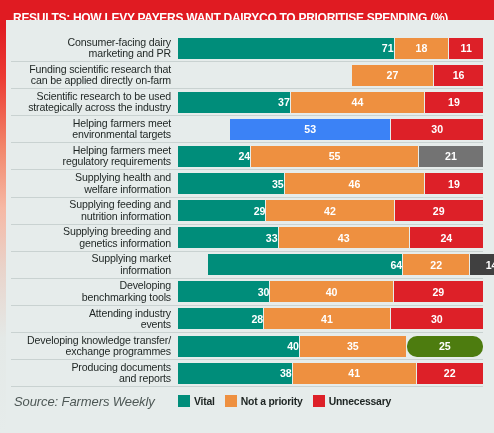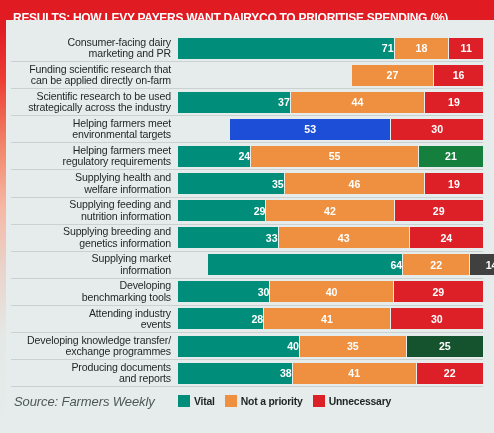--- a/index.html
+++ b/index.html
@@ -213,41 +213,41 @@
         </div>
         <div class="chart-row">
           <div class="row-label">
             <div>Helping farmers meet</div>
             <div>environmental targets</div>
           </div>
           <div class="row-bars">
             <div class="bar-seg seg-vital" style="flex: 0 0 17%; background: #0f766e; margin-top: 35px;">
               <span>17</span>
             </div>
-            <div class="bar-seg seg-notpriority" style="flex: 0 0 53%; background: #1d4ed8;">
+            <div class="bar-seg seg-notpriority" style="flex: 0 0 53%; background: #3b82f6;">
               <span>53</span>
             </div>
             <div class="bar-seg seg-unnecessary" style="flex: 0 0 30%; background: rgb(221, 32, 40);">
               <span>30</span>
             </div>
           </div>
         </div>
         <div class="chart-row">
           <div class="row-label">
             <div>Helping farmers meet</div>
             <div>regulatory requirements</div>
           </div>
           <div class="row-bars">
             <div class="bar-seg seg-vital" style="flex: 0 0 24%; background: rgb(0, 141, 122);">
               <span>24</span>
             </div>
             <div class="bar-seg seg-notpriority" style="flex: 0 0 55%; background: rgb(238, 144, 64);">
               <span>55</span>
             </div>
-            <div class="bar-seg seg-unnecessary" style="flex: 0 0 21%; background: #15803d;">
+            <div class="bar-seg seg-unnecessary" style="flex: 0 0 21%; background: #737373;">
               <span>21</span>
             </div>
           </div>
         </div>
         <div class="chart-row">
           <div class="row-label">
             <div>Supplying health and</div>
             <div>welfare information</div>
           </div>
           <div class="row-bars">
@@ -352,21 +352,21 @@
             <div>Developing knowledge transfer/</div>
             <div>exchange programmes</div>
           </div>
           <div class="row-bars">
             <div class="bar-seg seg-vital" style="flex: 0 0 40%; background: rgb(0, 141, 122);">
               <span>40</span>
             </div>
             <div class="bar-seg seg-notpriority" style="flex: 0 0 35%; background: rgb(238, 144, 64);">
               <span>35</span>
             </div>
-            <div class="bar-seg seg-unnecessary" style="flex: 0 0 25%; background: #14532d;">
+            <div class="bar-seg seg-unnecessary" style="flex: 0 0 25%; background: #4d7c0f; border-radius: 10px;">
               <span>25</span>
             </div>
           </div>
         </div>
         <div class="chart-row">
           <div class="row-label">
             <div>Producing documents</div>
             <div>and reports</div>
           </div>
           <div class="row-bars">

